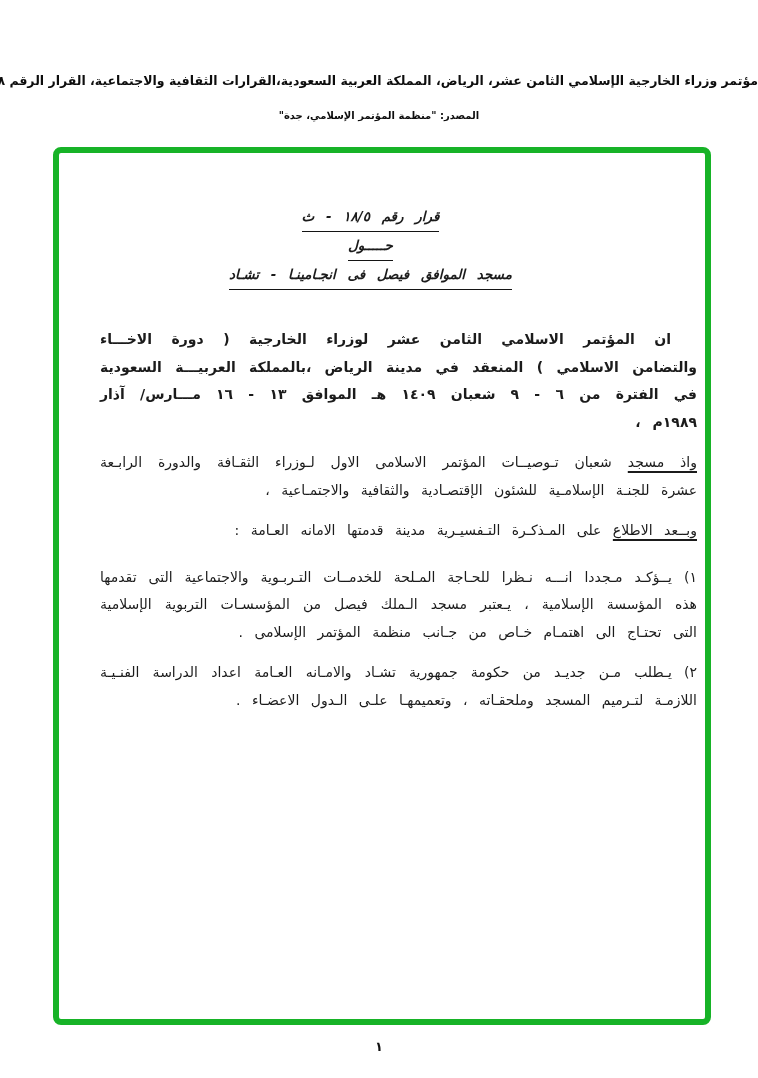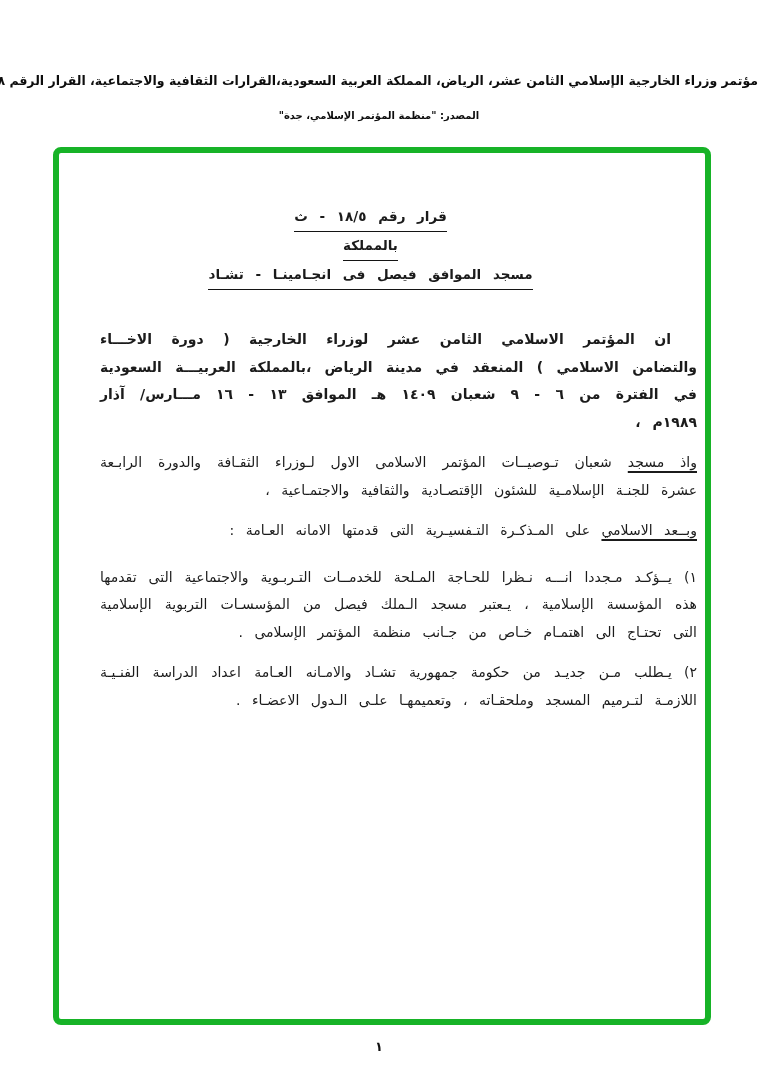--- a/index.html
+++ b/index.html
@@ -44,21 +44,21 @@
   }
 
   .doc-title {
     text-align: center;
     transform: translateX(-28px);
     font-weight: bold;
     font-size: 13.5px;
     letter-spacing: 2px;
     margin-bottom: 36px;
   }
-  .doc-title .t-line { display: block; line-height: 27px; }
+  .doc-title .t-line { display: block; line-height: 27px; font-style: italic; }
   .doc-title .t-line > span {
     display: inline-block;
     border-bottom: 1.6px solid #141414;
     padding-bottom: 1px;
   }
 
   .doc-body p {
     margin: 0 0 13px 0;
     text-align: justify;
   }
@@ -86,35 +86,35 @@
 <div class="page-header-source">المصدر:  "منظمة المؤتمر الإسلامي، جدة"</div>
 
 <div class="doc-box">
   <div class="doc-content">
 
     <div class="doc-title">
       <span class="t-line">
         <span>قرار رقم ١٨/٥ - ث</span>
       </span>
       <span class="t-line">
-        <span>بالمملكة</span>
+        <span>حـــــول</span>
       </span>
       <span class="t-line">
         <span>مسجد الموافق فيصل فى انجـامينـا - تشـاد</span>
       </span>
     </div>
 
     <div class="doc-body">
 
       <p class="indent-first">ان المؤتمر الاسلامي الثامن عشر لوزراء الخارجية ( دورة الاخـــاء والتضامن الاسلامي ) المنعقد في مدينة الرياض ،بالمملكة العربيـــة السعودية في الفترة من ٦ - ٩ شعبان ١٤٠٩ هـ الموافق ١٣ - ١٦ مـــارس/ آذار ١٩٨٩م ،</p>
 
 
       <p><span class="lead">واذ مسجد</span><span> شعبان تـوصيــات المؤتمر الاسلامى الاول لـوزراء الثقـافة والدورة الرابـعة عشرة للجنـة الإسلامـية للشئون الإقتصـادية والثقافية والاجتمـاعية ،</span></p>
 
-      <p><span class="lead">وبــعد الاسلامي</span><span> على المـذكـرة التـفسيـرية التى قدمتها الامانه العـامة :</span></p>
+      <p><span class="lead">وبــعد الاطلاع</span><span> على المـذكـرة التـفسيـرية مدينة قدمتها الامانه العـامة :</span></p>
 
       <div class="spacer-after-preamble"></div>
 
       <p><span class="item-num">١)</span><span>يــؤكـد مـجددا انـــه نـظرا للحـاجة المـلحة للخدمــات التـربـوية والاجتماعية التى تقدمها هذه المؤسسة الإسلامية ، يـعتبر مسجد الـملك فيصل من المؤسسـات التربوية الإسلامية التى تحتـاج الى اهتمـام خـاص من جـانب منظمة المؤتمر الإسلامى .</span></p>
 
       <p><span class="item-num">٢)</span><span>يـطلب مـن جديـد من حكومة جمهورية تشـاد والامـانه العـامة اعداد الدراسة الفنـيـة اللازمـة لتـرميم المسجد وملحقـاته ، وتعميمهـا علـى الـدول الاعضـاء .</span></p>
 
     </div>
   </div>
 </div>

